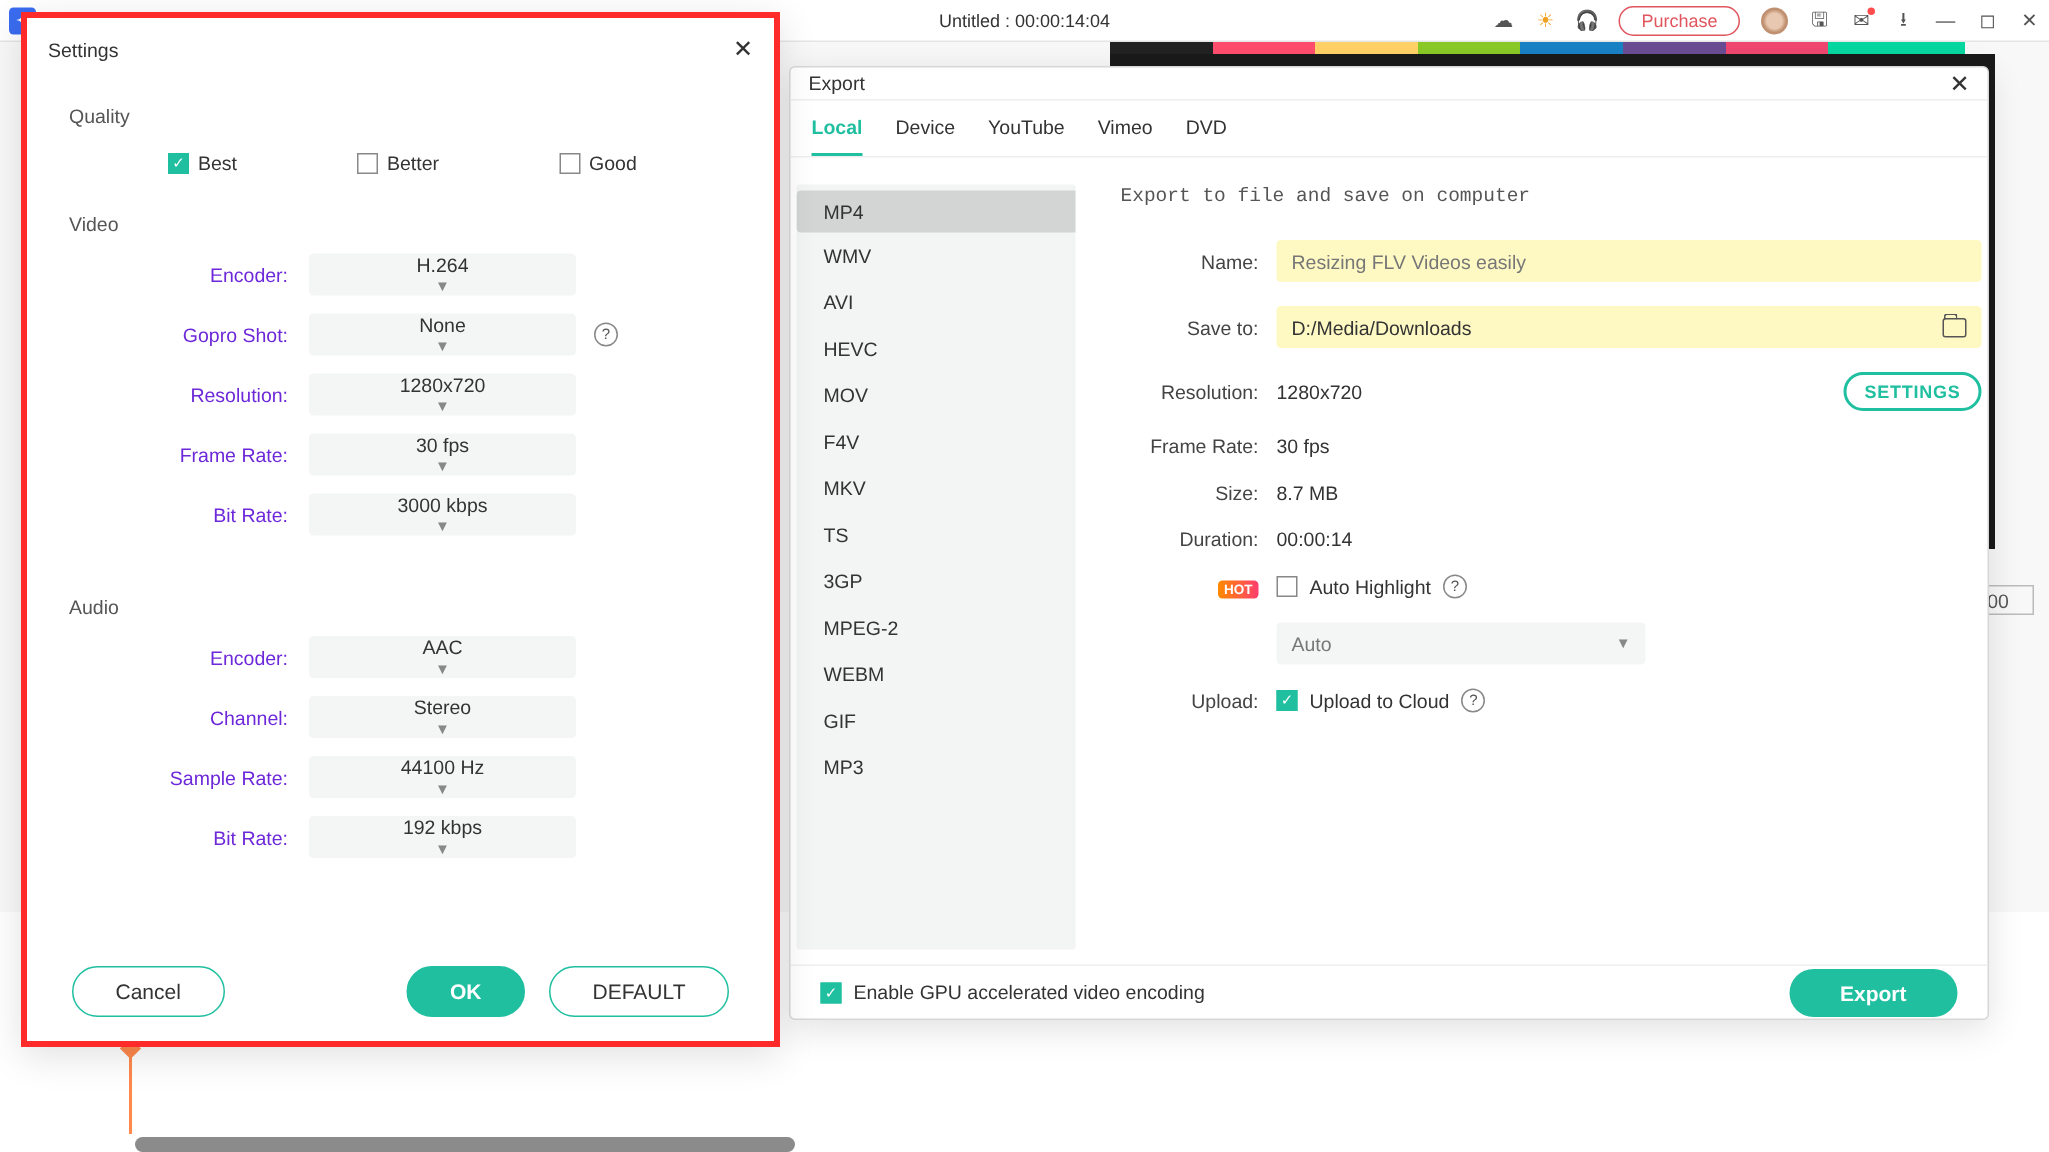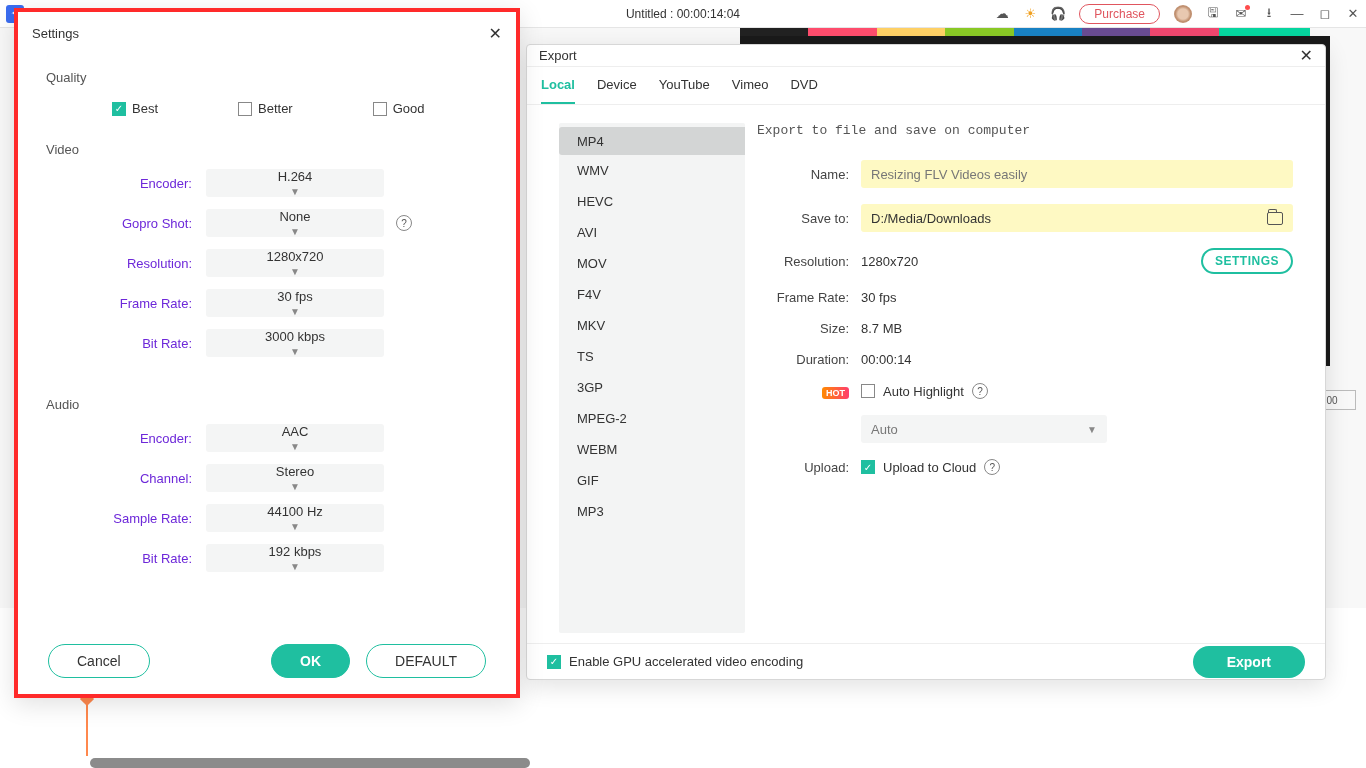--- a/index.html
+++ b/index.html
@@ -24,29 +24,29 @@
 .preview { position: absolute; top: 36px; left: 740px; right: 36px; height: 330px; background: #1a1a1a; }
 
 
 .timeline-bg { position: absolute; left: 0; right: 0; bottom: 0; height: 160px; background: #fff; }
 .timeline-scroll { position: absolute; left: 90px; bottom: 0; width: 440px; height: 10px; background: #8b8b8b; border-radius: 5px; }
 .playhead { position: absolute; left: 86px; top: 700px; width: 2px; height: 56px; background: #ff884d; }
 .playhead::before { content:""; position:absolute; top:-6px; left:-4px; width:10px; height:10px; background:#ff884d; transform: rotate(45deg); }
 
 
 .tl-icons { position: absolute; right: 10px; top: 390px; display: flex; flex-direction: column; gap: 18px; color: #555; font-size: 14px; }
-.tl-icons .box { width: 48px; height: 20px; border: 1px solid #bbb; display:flex; align-items:center; justify-content:center; font-size:10px; }
+.tl-icons .box { width: 48px; height: 20px; border: 1px solid #bbb; display:flex; align-items:center; justify-content:center; font-size:13px; }
 
 
 .export { position: absolute; top: 44px; left: 526px; width: 800px; height: 636px; background: #fff; border: 1px solid #d7d7d7; border-radius: 4px; box-shadow: 0 6px 24px rgba(0,0,0,.12); display: flex; flex-direction: column; }
 .export .hdr { height: 34px; display:flex; align-items:center; justify-content: space-between; padding: 0 12px; font-size: 13px; color:#333; border-bottom: 1px solid #eee; }
 .export .tabs { display:flex; gap: 22px; padding: 10px 14px 0; font-size: 13px; color:#333; border-bottom: 1px solid #eee; }
 .export .tabs .tab { padding-bottom: 10px; cursor: pointer; }
 .export .tabs .tab.active { color: #1fbfa0; border-bottom: 2px solid #1fbfa0; font-weight: 600; }
-.export .body { flex:1; display:flex; padding: 18px 32px 10px; gap: 12px; }
+.export .body { flex:1; display:flex; padding: 18px 4px 10px; gap: 30px; }
 .export .fmtlist { width: 186px; background: #f3f4f4; border-radius: 2px; padding: 4px 0; height: 510px; overflow: hidden; }
 .export .fmtlist .fmt { padding: 8px 18px; font-size: 13px; color:#333; cursor:pointer; }
 .export .fmtlist .fmt.sel { background: #d3d5d5; }
 .export .panel { flex:1; font-size: 13px; color:#333; }
 .export .panel .hint { color:#555; margin-bottom: 22px; font-family: Liberation Mono, monospace; }
 .export .row { display:flex; align-items:center; margin-bottom: 16px; }
 .export .row .lab { width: 104px; text-align: right; color:#444; padding-right: 12px; }
 .export .row .val { flex:1; color:#333; display:flex; align-items:center; gap:8px; }
 .export .textbox { flex:1; height: 28px; background:#fef9c3; border-radius:3px; display:flex; align-items:center; padding:0 10px; color:#777; }
 .export .textbox.dark { color:#333; justify-content: space-between; }
@@ -132,22 +132,22 @@
       <div class="tab active">Local</div>
       <div class="tab">Device</div>
       <div class="tab">YouTube</div>
       <div class="tab">Vimeo</div>
       <div class="tab">DVD</div>
     </div>
   <div class="body">
     <div class="fmtlist" id="fmtlist">
         <div class="fmt sel">MP4</div>
         <div class="fmt">WMV</div>
+        <div class="fmt">AVI</div>
         <div class="fmt">HEVC</div>
-        <div class="fmt">AVI</div>
         <div class="fmt">MOV</div>
         <div class="fmt">F4V</div>
         <div class="fmt">MKV</div>
         <div class="fmt">TS</div>
         <div class="fmt">3GP</div>
         <div class="fmt">MPEG-2</div>
         <div class="fmt">WEBM</div>
         <div class="fmt">GIF</div>
         <div class="fmt">MP3</div>
       </div>

